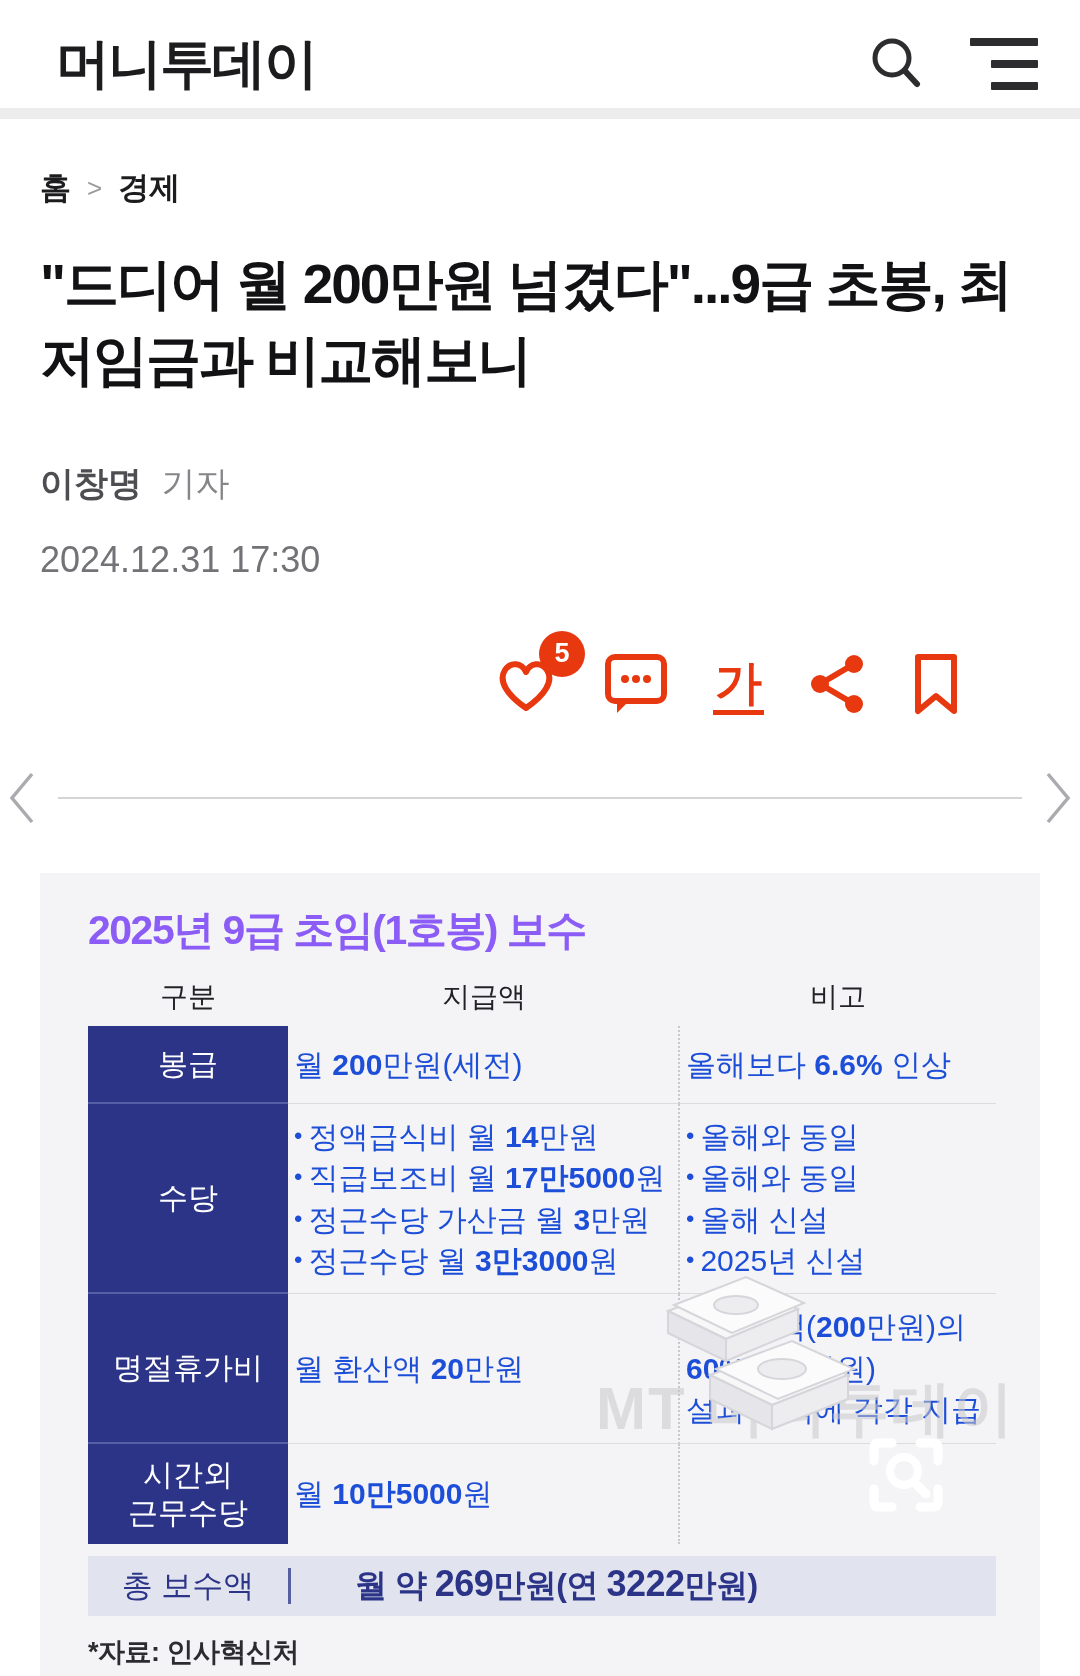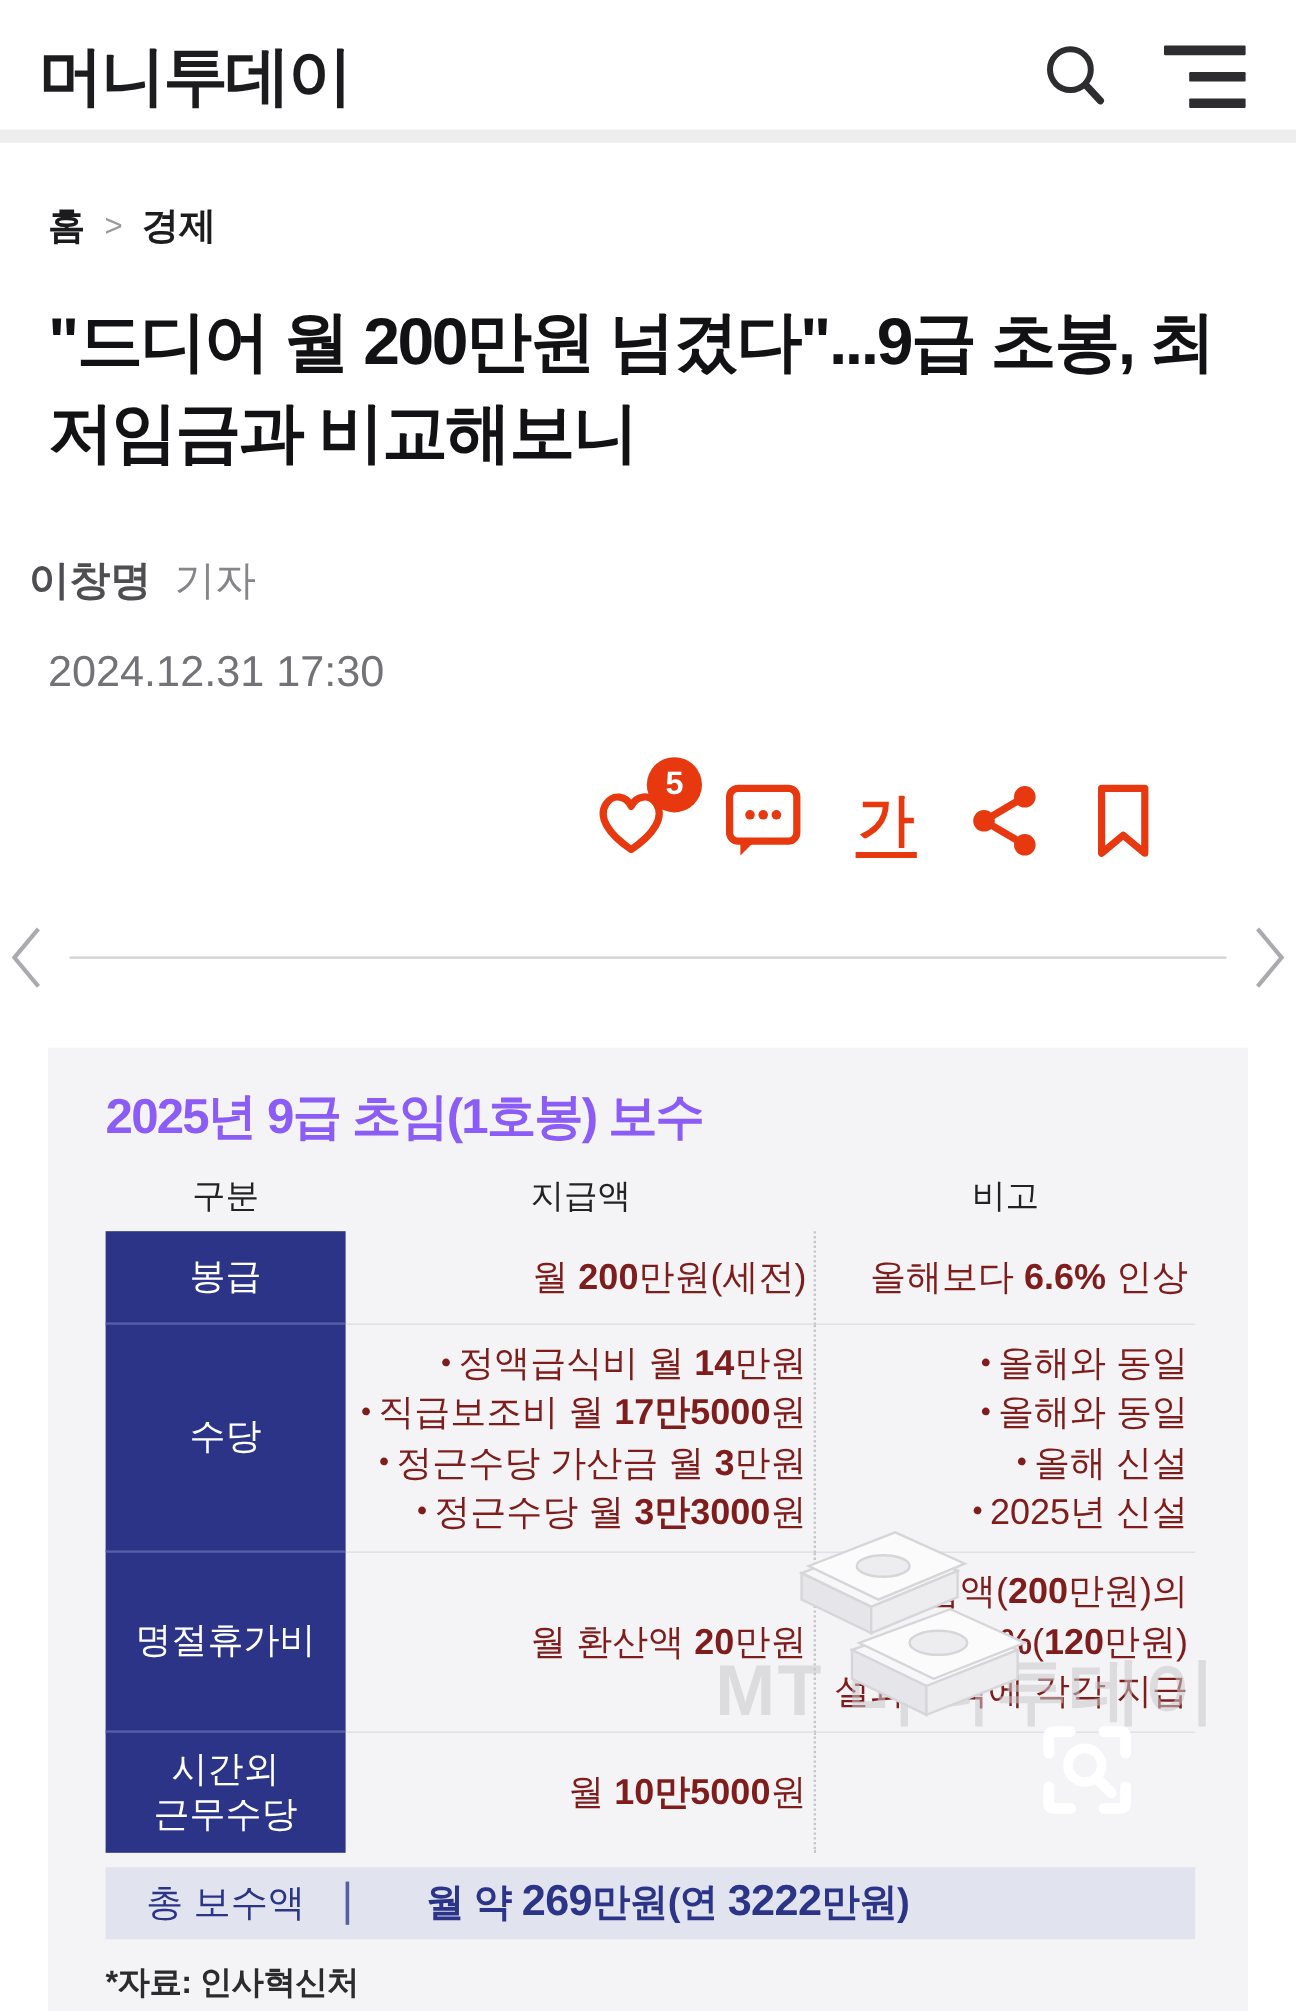--- a/index.html
+++ b/index.html
@@ -5,40 +5,40 @@
   * { margin:0; padding:0; box-sizing:border-box; }
   html,body { background:#fff; }
   body {
     width:1080px; height:1676px; margin:0 auto; overflow:hidden;
     font-family:"Liberation Sans","DejaVu Sans",sans-serif;
     color:var(--text_dark,#17181c);
   }
   b { font-weight:800; }
 
   
-  .app-header { display:flex; align-items:center; justify-content:space-between; padding:28px 42px 0 32px; height:100px; }
+  .app-header { display:flex; align-items:center; justify-content:space-between; padding:28px 42px 0 56px; height:100px; }
   .logo { font-size:54px; font-weight:900; letter-spacing:-2px; color:#1c1c1e; cursor:pointer; }
   .header-icons { display:flex; align-items:center; gap:46px; }
   .icon-search { width:56px; height:56px; cursor:pointer; }
   .icon-menu { width:68px; height:52px; display:flex; flex-direction:column; justify-content:space-between; cursor:pointer; }
   .icon-menu i { display:block; height:8px; background:#2d2d30; border-radius:1px; }
   .icon-menu i:nth-child(1){ width:68px; }
   .icon-menu i:nth-child(2){ width:47px; margin-left:auto; }
   .icon-menu i:nth-child(3){ width:47px; margin-left:auto; }
 
   .gray-bar { margin-top:8px; height:11px; background:#ededee; }
 
   
   .breadcrumb { margin:48px 40px 0; font-size:31px; font-weight:800; color:#1c1c1e; display:flex; align-items:center; gap:16px; }
   .breadcrumb .sep { color:#9a9a9e; font-size:26px; font-weight:400; }
   .crumb { cursor:pointer; }
 
   
   h1.article-title { margin:38px 40px 0; font-size:55px; line-height:1.38; font-weight:800; letter-spacing:-2px; color:#121214; }
-  .byline { margin:62px 24px 0; font-size:34px; }
+  .byline { margin:62px 40px 0; font-size:34px; }
   .byline .author { font-weight:800; color:#4e4e52; cursor:pointer; }
   .byline .suffix { color:#86868a; margin-left:10px; }
   .pub-date { margin:32px 40px 0; font-size:36px; color:#737377; letter-spacing:0; }
 
   
   .actions { margin:58px 120px 0 40px; display:flex; justify-content:flex-end; align-items:flex-end; gap:44px; height:76px; }
   .act { position:relative; cursor:pointer; display:flex; align-items:flex-end; }
   .badge { position:absolute; top:-22px; right:-26px; min-width:46px; height:46px; border-radius:50%;
            background:var(--accent,#e8380f); color:#fff; font-size:27px; font-weight:700;
            display:flex; align-items:center; justify-content:center; }
@@ -60,22 +60,22 @@
   .ig-header .c2 { flex:1;text-align:center; }
 
   .ig-table { }
   .t-row { display:flex; align-items:stretch; }
   .t-label { width:200px; flex:0 0 200px; background:var(--navy,#2b3487); color:#fff; font-size:30px;
              display:flex; flex-direction:column; align-items:center; justify-content:center; text-align:center;
              line-height:1.25; border-bottom:2px solid #555fa6; }
   .t-row:last-child .t-label { border-bottom:none; }
   .t-pay { width:392px; flex:0 0 392px; border-right:2px dotted #c7c7cb; }
   .t-note { flex:1; }
-  .t-pay, .t-note { display:flex; flex-direction:column; justify-content:center; align-items:flex-end;
-                    font-size:30px; color:#7f1d1d; padding:12px 6px; border-bottom:1px solid #dcdcde; line-height:1.38; }
+  .t-pay, .t-note { display:flex; flex-direction:column; justify-content:center; align-items:flex-start;
+                    font-size:30px; color:#1d4ed8; padding:12px 6px; border-bottom:1px solid #dcdcde; line-height:1.38; }
   .t-row:last-child .t-pay, .t-row:last-child .t-note { border-bottom:none; }
   .t-row.r0 .t-pay, .t-row.r0 .t-note { min-height:78px; }
   .t-row.r3 { min-height:100px; }
   .line-item { white-space:nowrap; }
   .bullet { font-size:24px; position:relative; top:-3px; margin-right:6px; }
 
   .ig-total { position:relative; z-index:2; margin-top:12px; height:60px; background:var(--total_bg,#e1e3ef);
               display:flex; align-items:center; color:var(--navy,#2b3487); }
   .ig-total-label { width:200px; flex:0 0 200px; text-align:center; font-size:31px; font-weight:400; }
   .ig-total-divider { width:3px; height:36px; background:#565f9f; flex:0 0 3px; }

